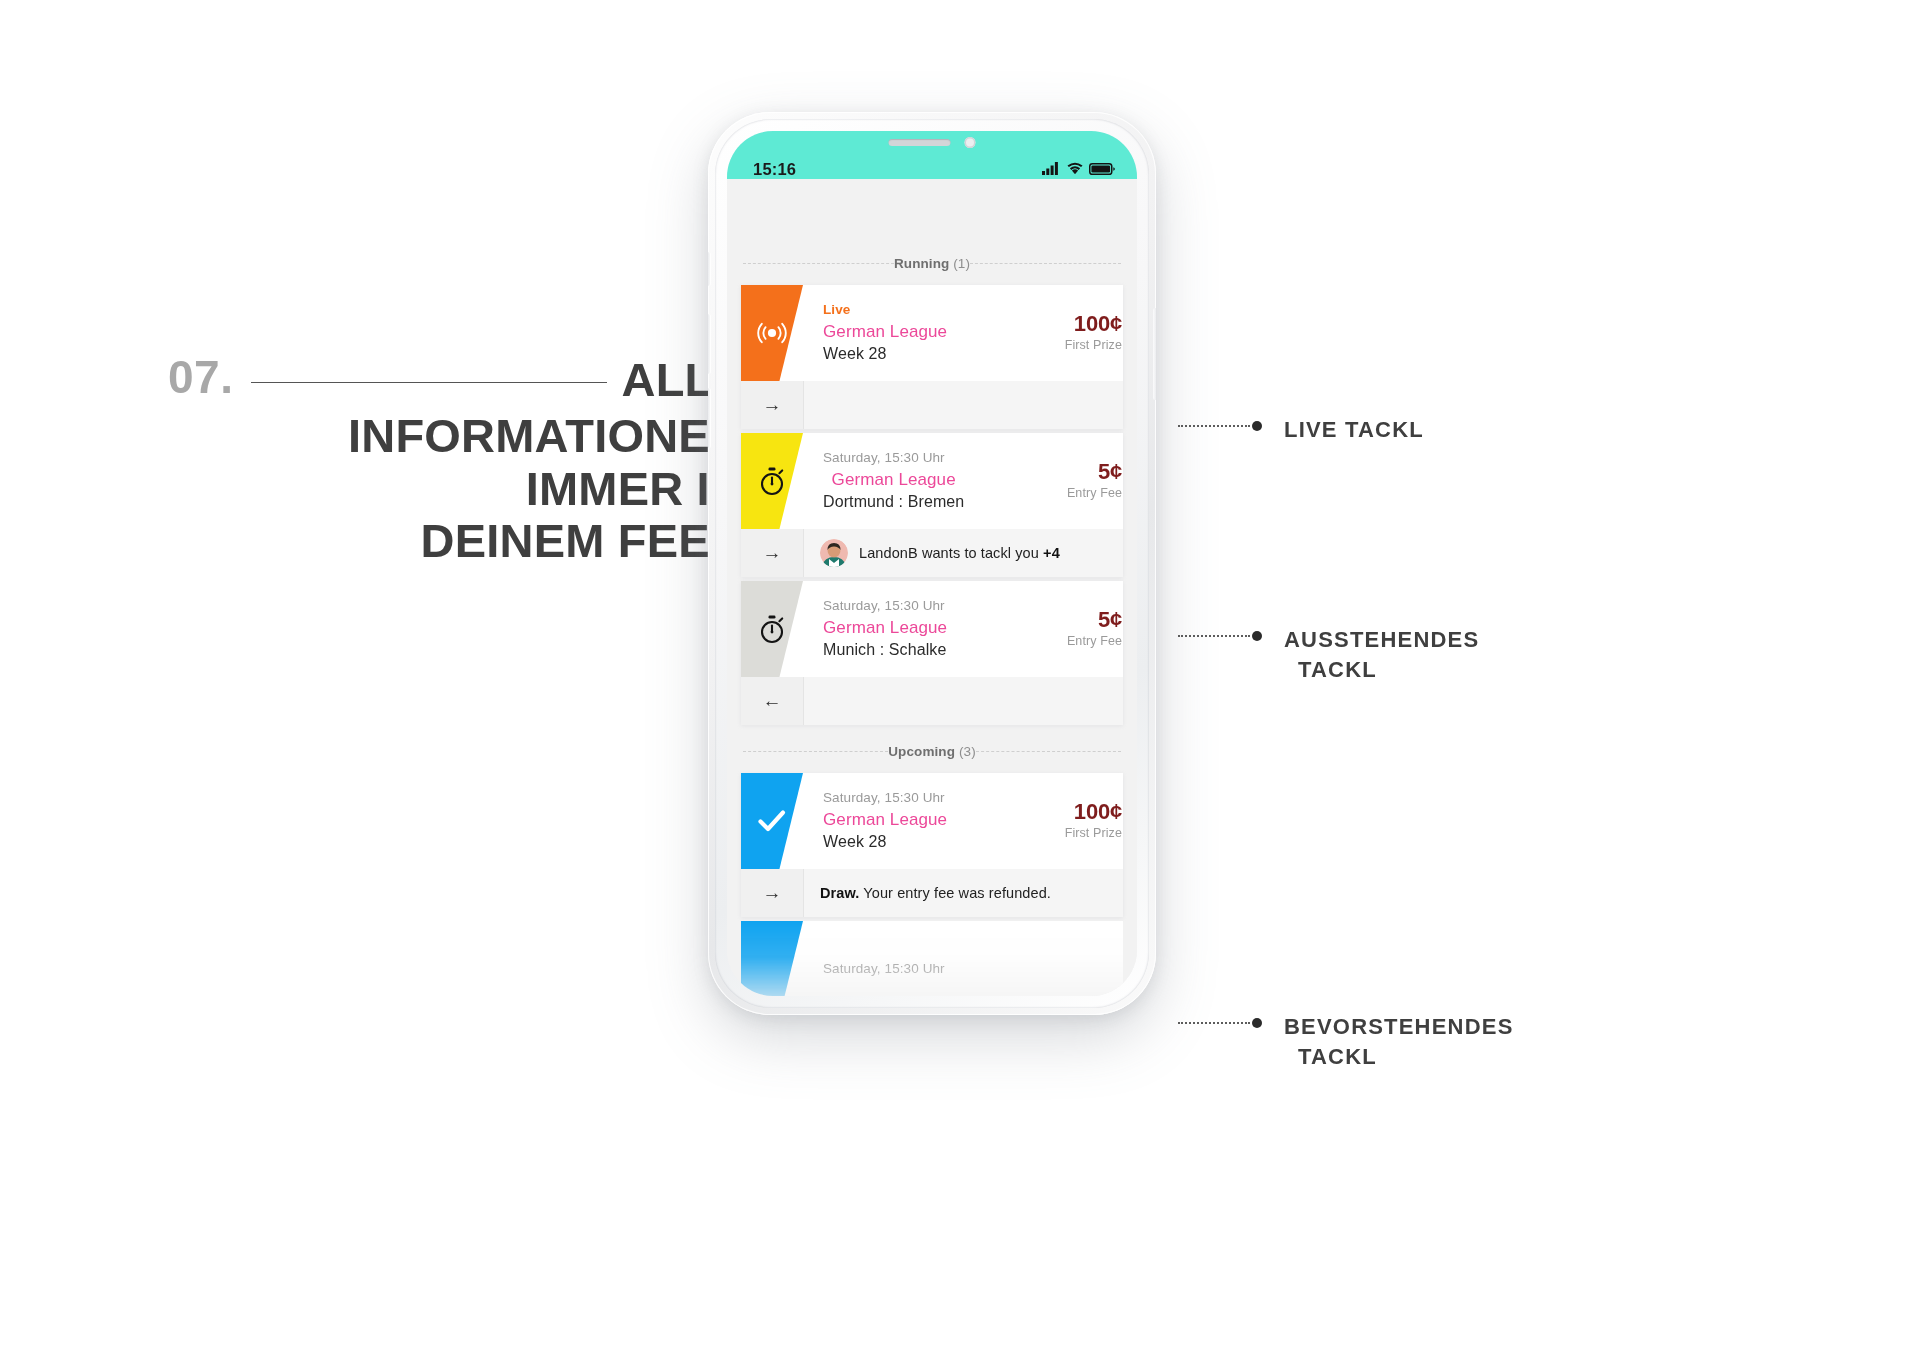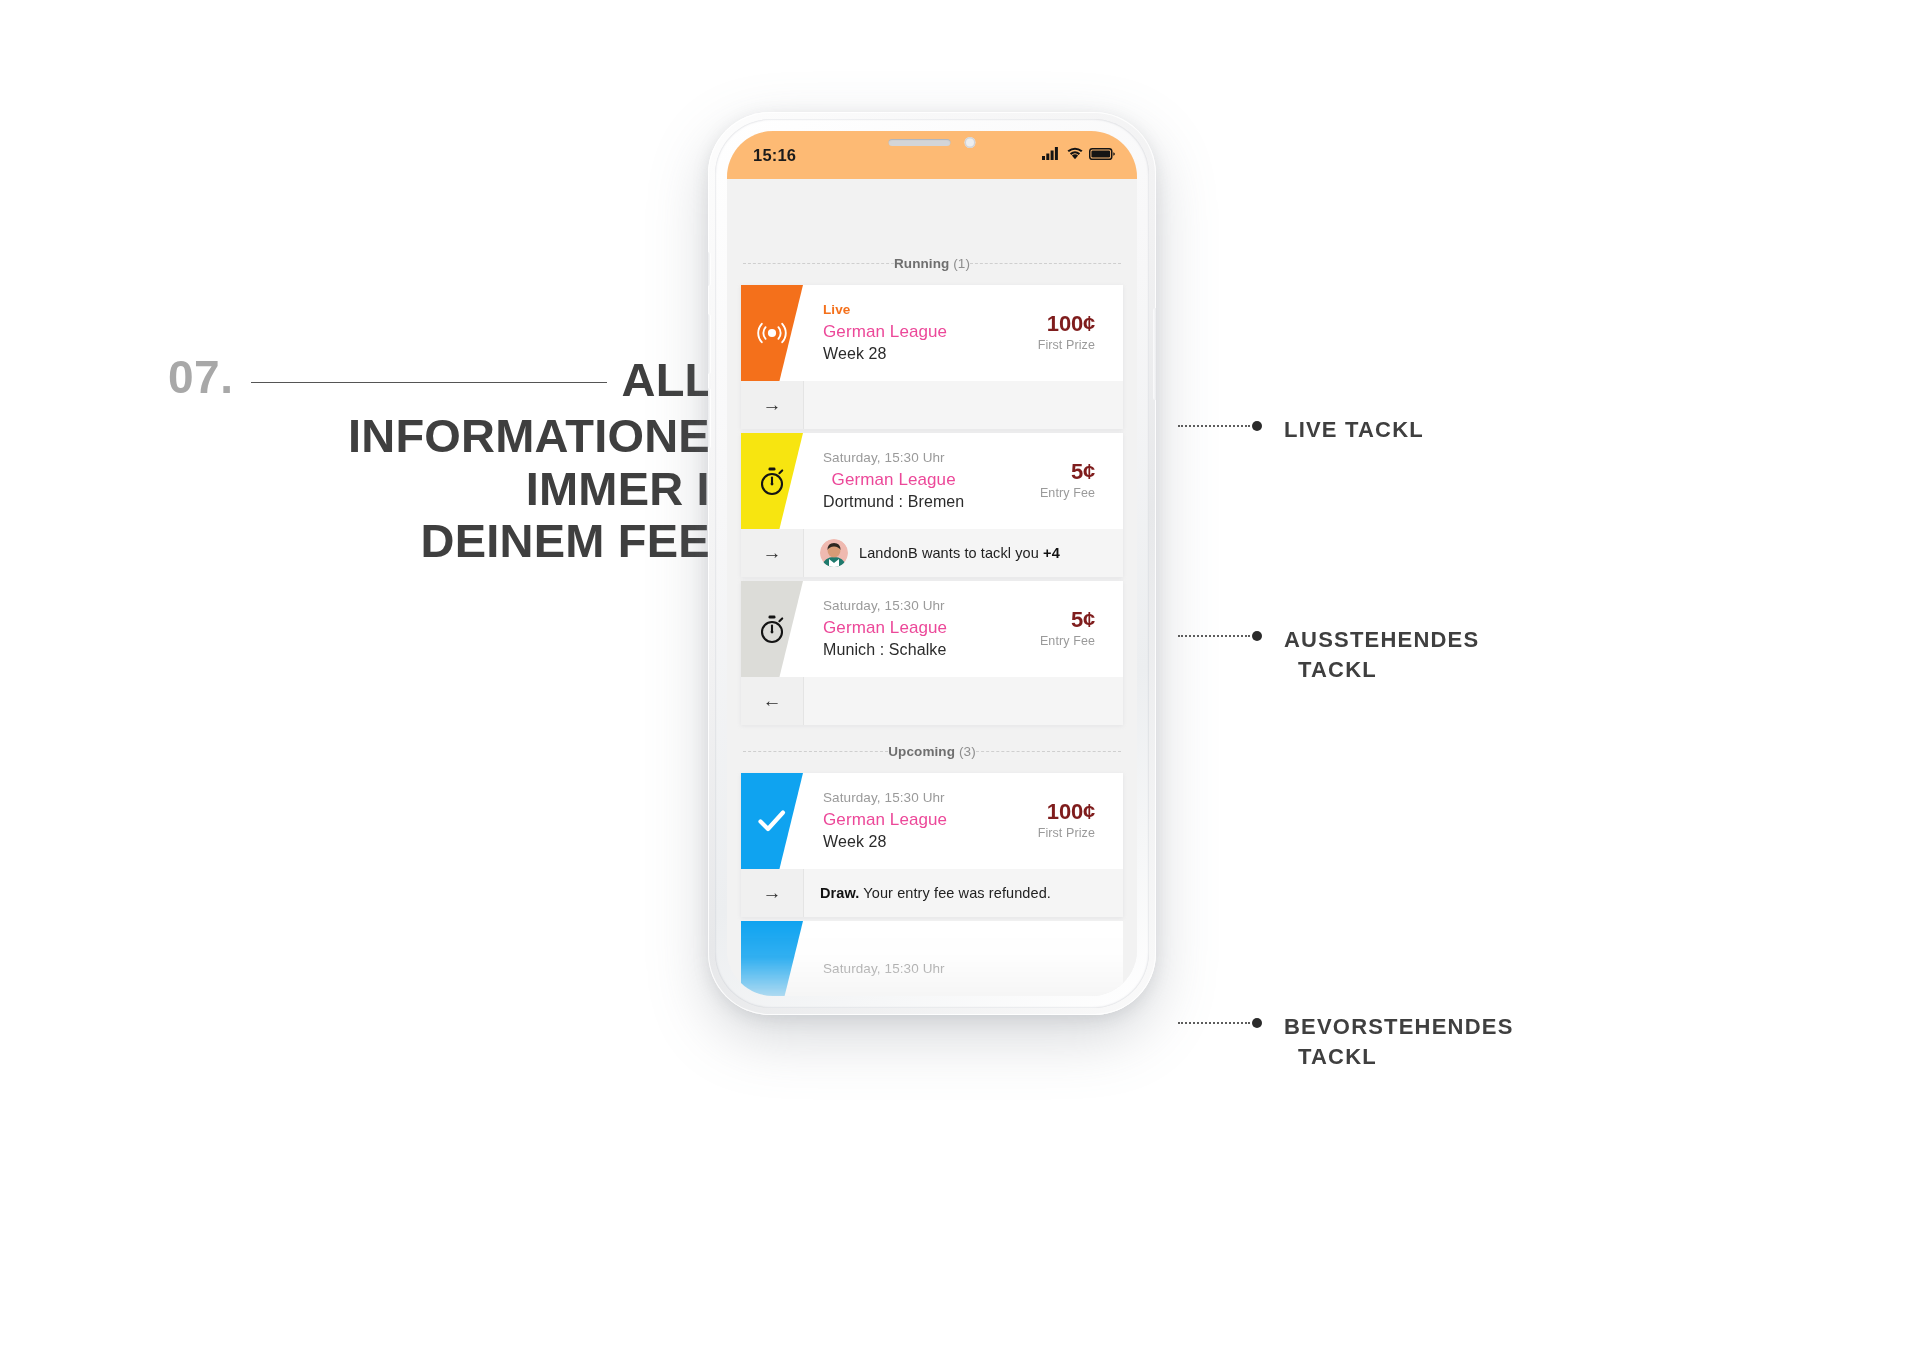--- a/index.html
+++ b/index.html
@@ -111,25 +111,25 @@
     border-radius: 3px;
     background: linear-gradient(270deg,#e2e4e7,#fbfbfc);
   }
 
   
   #status-bar {
     position: absolute;
     left: 0; right: 0; top: 0;
     height: 48px;
     display: flex;
-    align-items: center;
+    align-items: flex-end;
     justify-content: space-between;
     padding: 0 22px 0 26px;
     box-sizing: border-box;
-    background: #fdba74;
+    background: #5eead4;
     z-index: 5;
   }
   #status-time {
     font-size: 16.5px;
     font-weight: bold;
     color: #1b1b1b;
     letter-spacing: 0.2px;
   }
   #notch {
     position: absolute;
@@ -250,21 +250,21 @@
     align-items: center;
     justify-content: center;
     clip-path: polygon(0 0, 100% 0, 62% 100%, 0 100%);
   }
   .accent svg { display: block; }
   .card-body {
     flex: 1;
     display: flex;
     align-items: center;
     justify-content: space-between;
-    padding: 0 28px 0 20px;
+    padding: 0 1px 0 20px;
     min-width: 0;
   }
   .card-left { min-width: 0; }
   .kicker {
     font-size: 13.5px;
     color: #9a9a9a;
     line-height: 1.45;
     letter-spacing: 0.1px;
   }
   .kicker.live {

